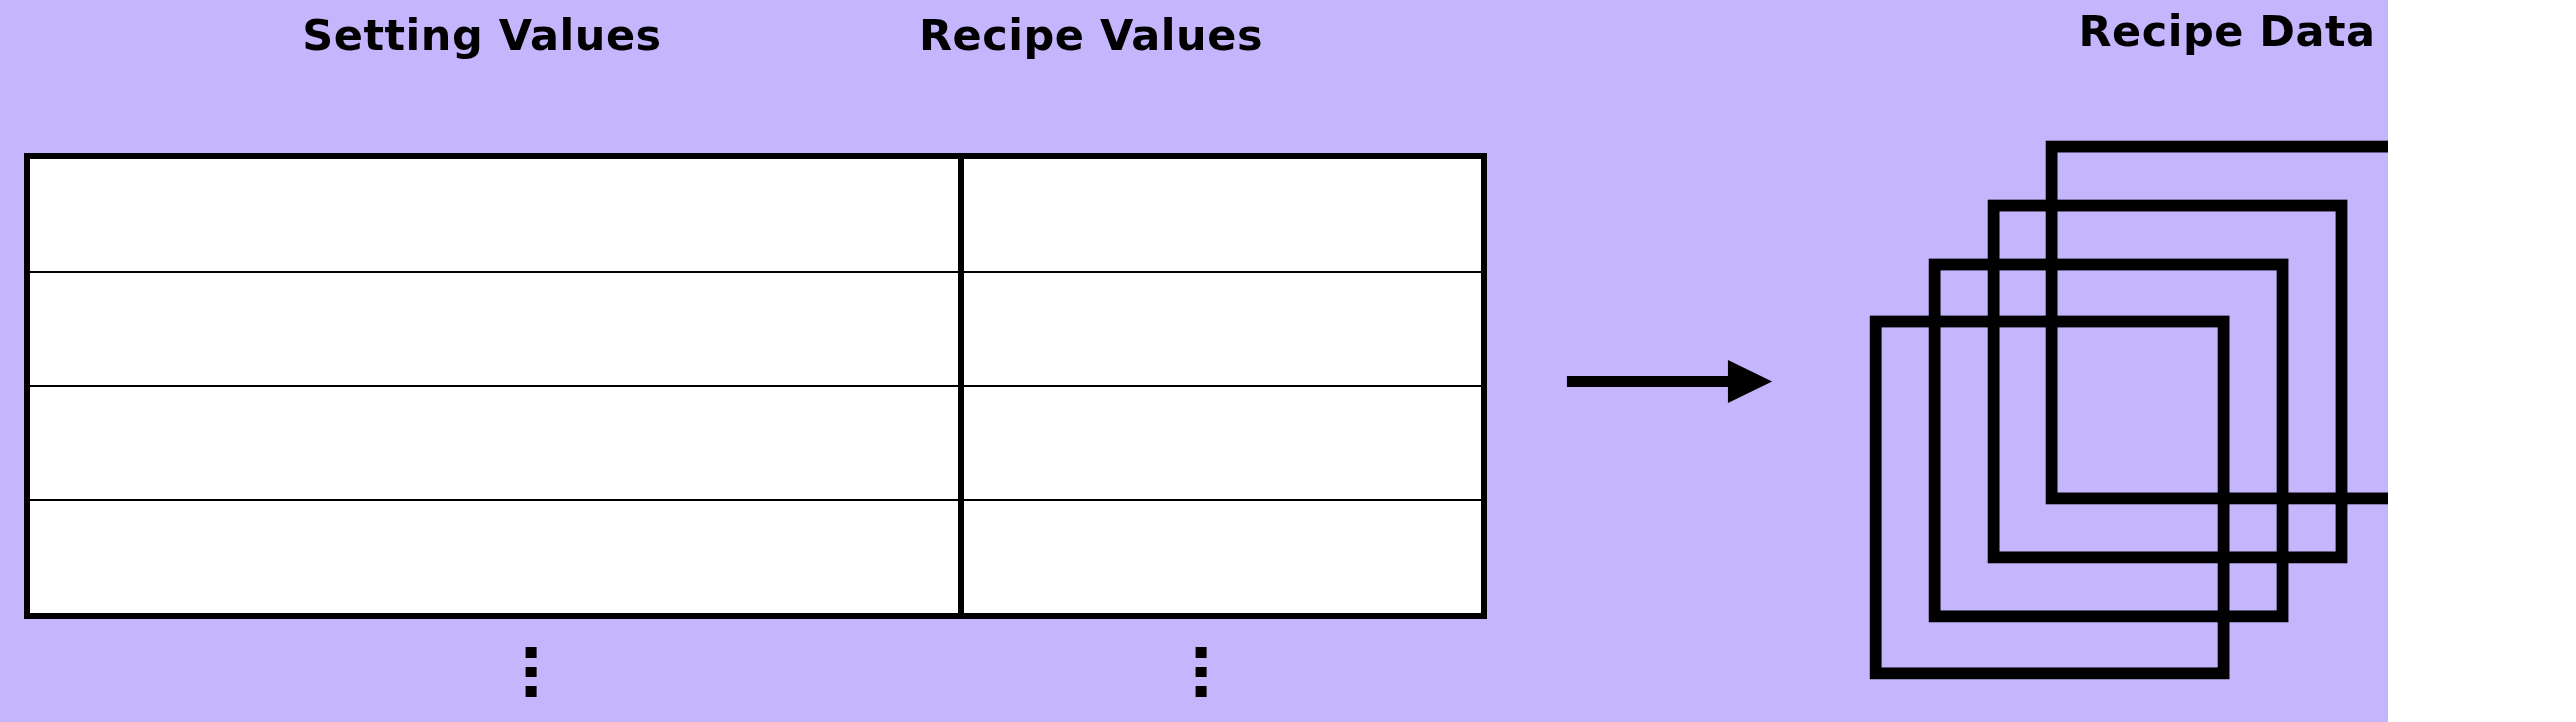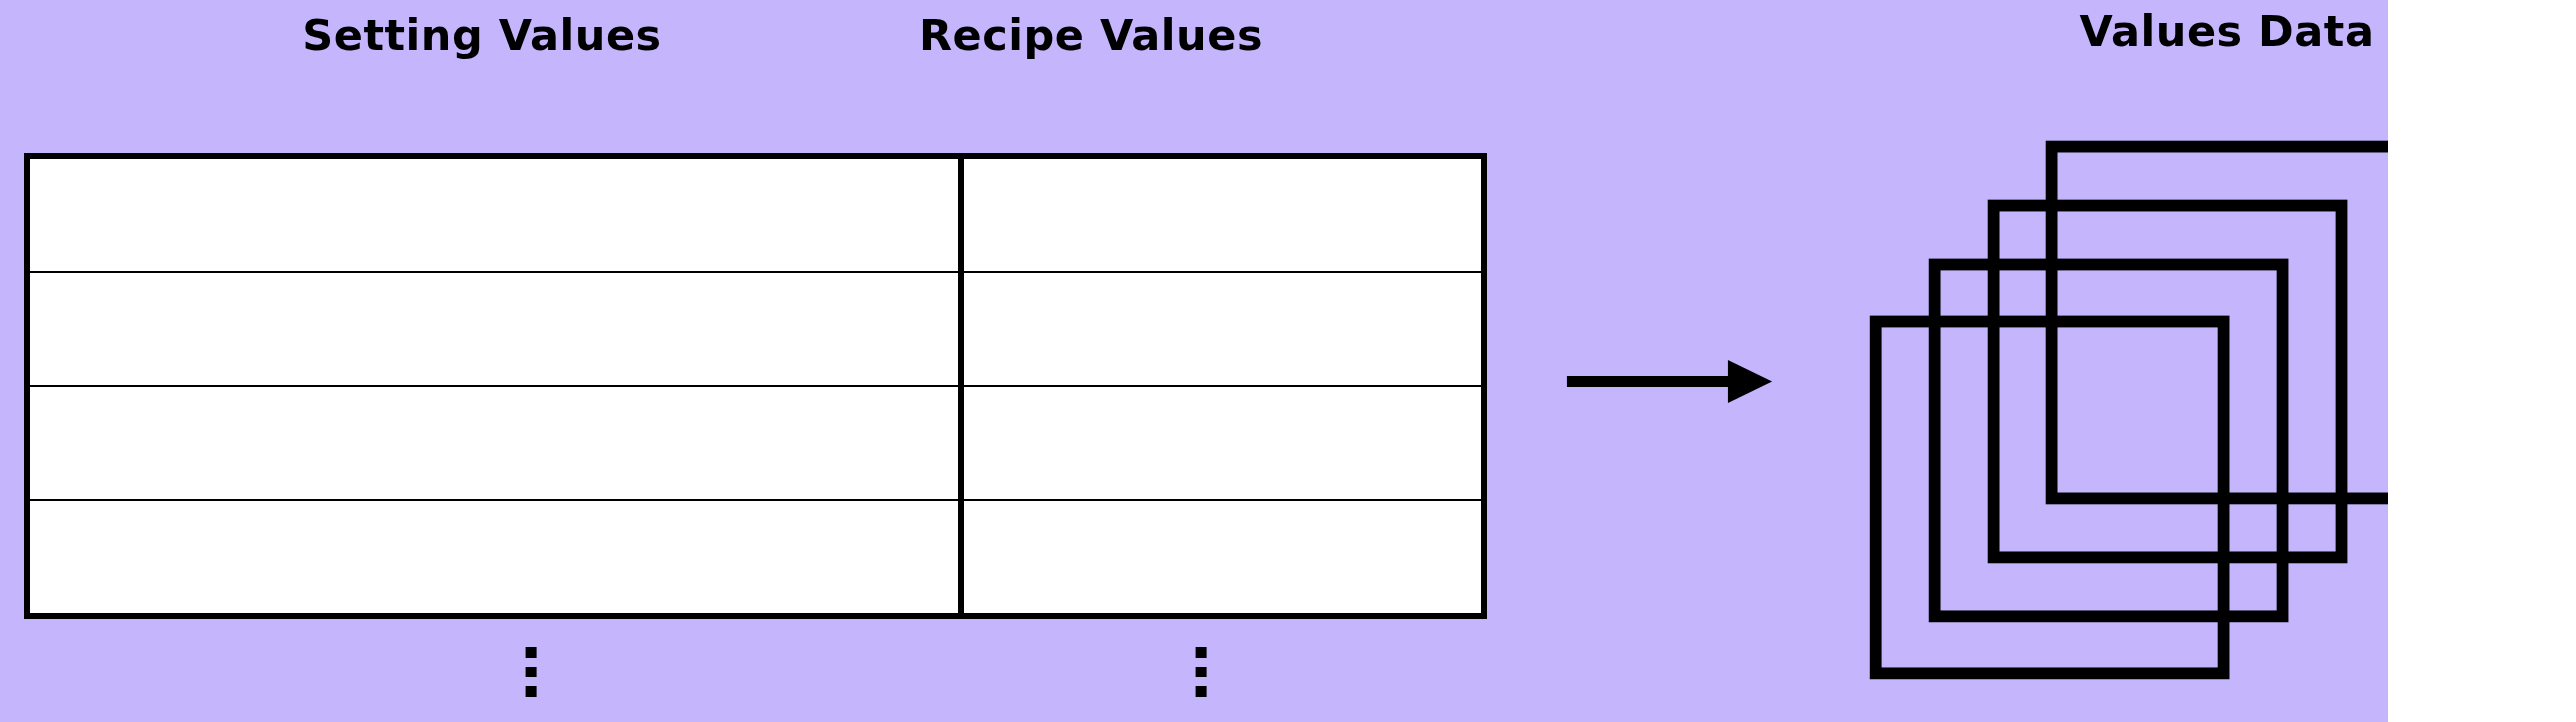--- a/index.html
+++ b/index.html
@@ -123,21 +123,21 @@
 </style>
 </head>
 <body>
 
 <div id="canvas">
 
   <div class="col-label" id="label-setting">Setting Values</div>
 
   <div class="col-label" id="label-input">Recipe Values</div>
 
-  <div class="col-label" id="label-recipe">Values Data</div>
+  <div class="col-label" id="label-recipe">Recipe Data</div>
 
   <div id="data-table">
     <div class="table-col" id="col-setting">
       <div class="table-cell"></div>
       <div class="table-cell"></div>
       <div class="table-cell"></div>
       <div class="table-cell last-cell"></div>
     </div>
     <div class="table-col" id="col-input">
       <div class="table-cell"></div>

